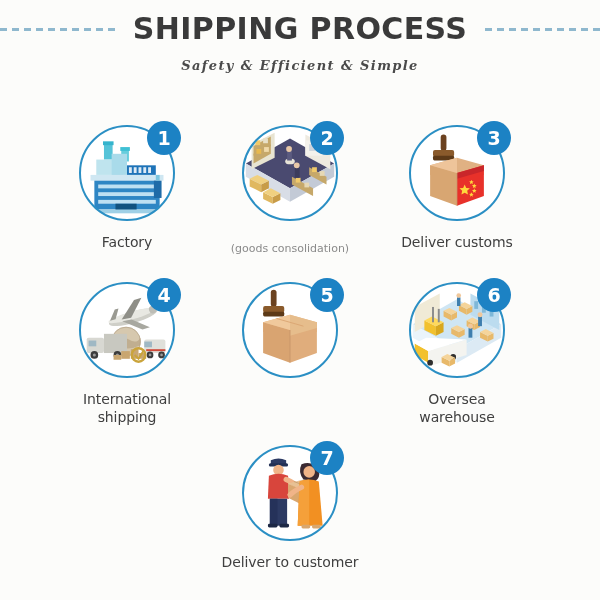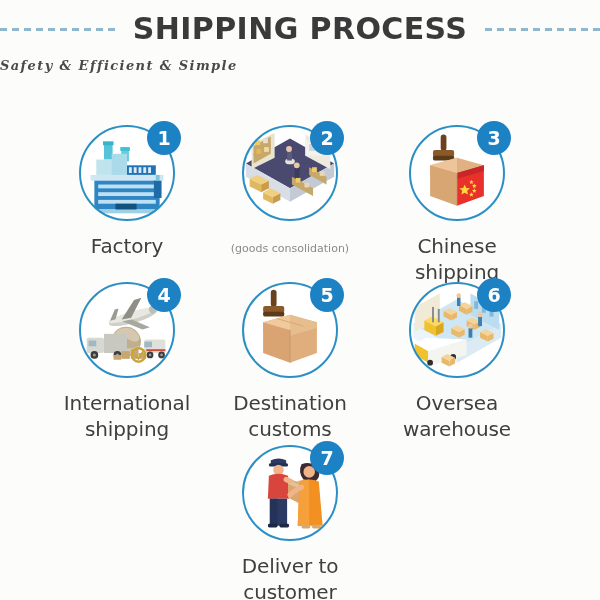--- a/index.html
+++ b/index.html
@@ -51,21 +51,21 @@
     font-weight: bold;
     color: #3a3a3a;
     letter-spacing: 0.4px;
     white-space: nowrap;
     line-height: 1;
   }
   .subtitle {
     position: absolute;
     top: 58px; left: 0;
     width: 600px;
-    text-align: left;
+    text-align: center;
     font-family: "DejaVu Serif", serif;
     font-style: italic;
     font-size: 13px;
     font-weight: bold;
     color: #4a4a4a;
     letter-spacing: 1.4px;
   }
 
   
   .step {
@@ -105,21 +105,21 @@
     font-family: "DejaVu Sans", sans-serif;
     font-size: 19px;
     font-weight: bold;
     line-height: 34px;
     text-align: center;
     z-index: 3;
   }
   .label {
     margin-top: 11px;
     font-family: "DejaVu Sans", sans-serif;
-    font-size: 20px;
+    font-size: 14px;
     color: #3f3f3f;
     line-height: 1.28;
     letter-spacing: -0.1px;
   }
   .sublabel {
     margin-top: 19px;
     font-family: "DejaVu Sans", sans-serif;
     font-size: 11px;
     color: #8a8a8a;
     line-height: 1.2;
@@ -249,21 +249,21 @@
             <polygon points="68,66 68.7,67.6 70.4,67.8 69.1,69 69.5,70.7 68,69.8 66.5,70.7 66.9,69 65.6,67.8 67.3,67.6"></polygon>
             <polygon points="65,70 65.7,71.6 67.4,71.8 66.1,73 66.5,74.7 65,73.8 63.5,74.7 63.9,73 62.6,71.8 64.3,71.6"></polygon>
           </g>
           <polygon points="22,42 50,34 50,50 22,42" fill="#eec49a"></polygon>
           <line x1="50" y1="50" x2="50" y2="84" stroke="#c69468" stroke-width="0.8"></line>
         </svg>
       </div>
       <div class="ring"></div>
       <div class="badge">3</div>
     </div>
-    <div class="label">Chinese shipping</div>
+    <div class="label">Deliver customs</div>
   </div>
 
   <div class="step" style="left:47px; top:280px;">
     <div class="circle-wrap">
       <div class="art">
         <svg viewBox="0 0 100 100">
           <rect x="0" y="0" width="100" height="100" fill="#ffffff"></rect>
           <g transform="rotate(-16 55 36)">
             <ellipse cx="56" cy="37" rx="26" ry="6" fill="#cfcfc8"></ellipse>
             <ellipse cx="56" cy="35" rx="26" ry="4" fill="#e8e8e2"></ellipse>
@@ -323,22 +323,20 @@
           <polygon points="50,50 78,42 78,74 50,84" fill="#e0ad7c"></polygon>
           <polygon points="22,42 50,34 50,50 22,42" fill="#f0c99c"></polygon>
           <polygon points="50,34 78,42 78,48 50,56" fill="#e6bd8c"></polygon>
           <line x1="50" y1="50" x2="50" y2="84" stroke="#c79468" stroke-width="0.9"></line>
           <line x1="36" y1="38" x2="64" y2="46" stroke="#d9a471" stroke-width="0.9"></line>
         </svg>
       </div>
       <div class="ring"></div>
       <div class="badge">5</div>
     </div>
-    <div class="label" style="white-space:pre-line;">Destination
-customs</div>
   </div>
 
   <div class="step" style="left:377px; top:280px;">
     <div class="circle-wrap">
       <div class="art">
         <svg viewBox="0 0 100 100">
           <rect x="0" y="0" width="100" height="100" fill="#ffffff"></rect>
           <polygon points="50,18 96,44 50,70 4,44" fill="#cfe6f4"></polygon>
           <polygon points="4,44 50,70 50,84 4,58" fill="#eaf4fa"></polygon>
           <polygon points="50,70 96,44 96,58 50,84" fill="#dceaf4"></polygon>

